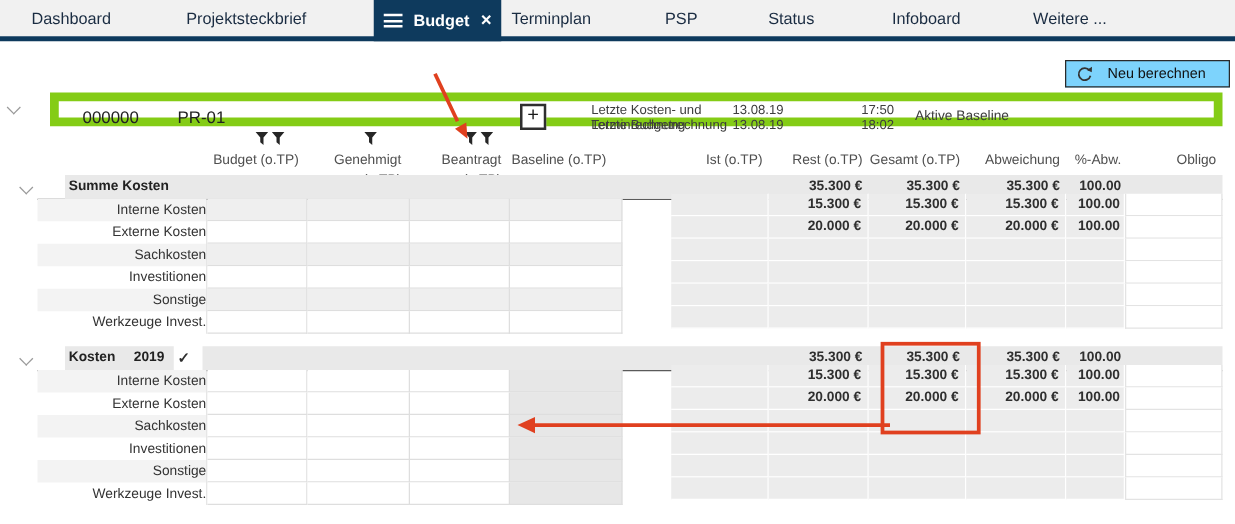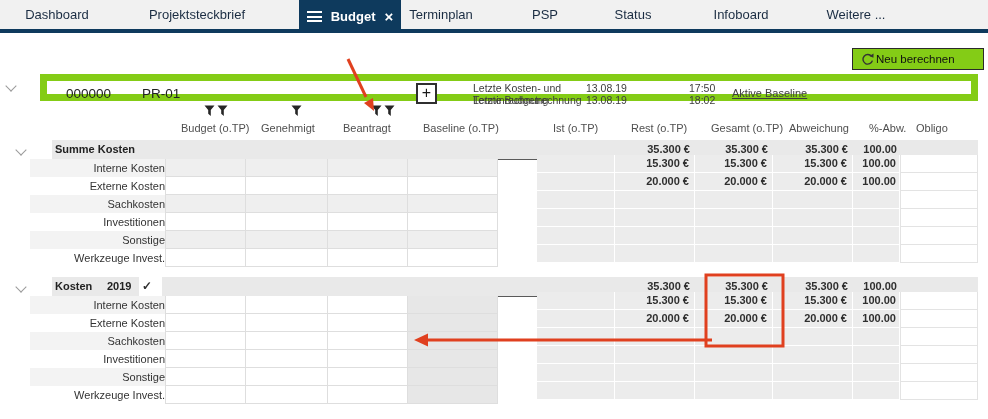--- a/index.html
+++ b/index.html
@@ -11,42 +11,42 @@
   .tabline{position:absolute;left:0;top:29px;width:988px;height:4px;background:#0e3a5d;}
   .tab{position:absolute;top:0;height:29px;line-height:29px;text-align:center;
        font-size:13px;color:#1a2c42;}
   .tab.active{height:33px;background:#0e3a5d;color:#fff;font-weight:bold;
        display:flex;align-items:center;justify-content:center;gap:9px;line-height:normal;}
   .hmb i{display:block;width:15px;height:2px;background:#fff;margin:2.5px 0;}
   .tab-close{font-size:15px;font-weight:bold;line-height:1;}
 
   
   .btn-recalc{position:absolute;left:852px;top:48px;width:132px;height:22px;box-sizing:border-box;
-       border:1px solid #2a2a2a;background:#84cc16;display:flex;align-items:center;gap:2px;
+       border:1px solid #2a2a2a;background:#7dd3fc;display:flex;align-items:center;gap:12px;
        padding:0 7px;font-size:11.5px;color:#111;}
 
   
   .chev{display:inline-block;width:7px;height:7px;border-right:1.5px solid #9a9a9a;
         border-bottom:1.5px solid #9a9a9a;transform:rotate(45deg);}
   .proj-chev{position:absolute;left:7px;top:82px;}
   .projbox{position:absolute;left:40px;top:74px;width:938px;height:27px;box-sizing:border-box;
         border:7px solid #84cc16;background:#fff;}
   .proj-num{position:absolute;left:19px;top:0;line-height:25px;font-size:13.5px;color:#222;}
   .proj-code{position:absolute;left:95px;top:0;line-height:25px;font-size:13.5px;color:#222;text-align:right;}
   .plusbtn{position:absolute;left:369px;top:2px;width:21px;height:21px;box-sizing:border-box;
         border:2px solid #2f2f2f;background:#fff;font-size:16px;line-height:16px;
         text-align:center;color:#1a1a1a;}
   .projinfo{position:absolute;left:426px;top:2px;font-size:10.5px;color:#3d3d3d;}
   .irow{display:flex;height:11.5px;line-height:11.5px;}
   .il{width:113px;} .id{width:103px;} .it{width:50px;}
-  .baseline{position:absolute;left:685px;top:6px;font-size:11px;color:#3d3d3d;text-decoration:underline;}
+  .baseline{position:absolute;left:685px;top:6px;font-size:11px;color:#3d3d3d;}
 
   
   .fgrp{position:absolute;top:103px;height:14px;display:flex;gap:2px;justify-content:flex-end;align-items:flex-end;}
-  .colh{position:absolute;top:120px;height:16px;line-height:16px;font-size:11px;color:#4f4f4f;margin-left:16px;}
+  .colh{position:absolute;top:120px;height:16px;line-height:16px;font-size:11px;color:#4f4f4f;text-align:right;}
 
   
   .section{position:absolute;left:30px;width:948px;height:146px;}
   .sec-head{position:absolute;left:0;top:0;width:948px;height:19px;border-bottom:1px solid #5a5a5a;}
   .band{position:absolute;top:0;bottom:0;background:#e9e9e9;}
   .sec-title{position:absolute;left:25px;top:0;line-height:19px;font-size:11px;font-weight:bold;color:#222;}
   .sec-year{position:absolute;left:77px;top:0;line-height:19px;font-size:11px;font-weight:bold;color:#222;}
   .sec-check{position:absolute;left:112px;top:0;line-height:19px;font-size:12px;font-weight:bold;color:#2f2f2f;}
   .tot{position:absolute;top:0;line-height:19px;font-size:11px;font-weight:bold;color:#2f2f2f;text-align:right;}
   .sec-chev{position:absolute;left:-13px;top:6px;}

